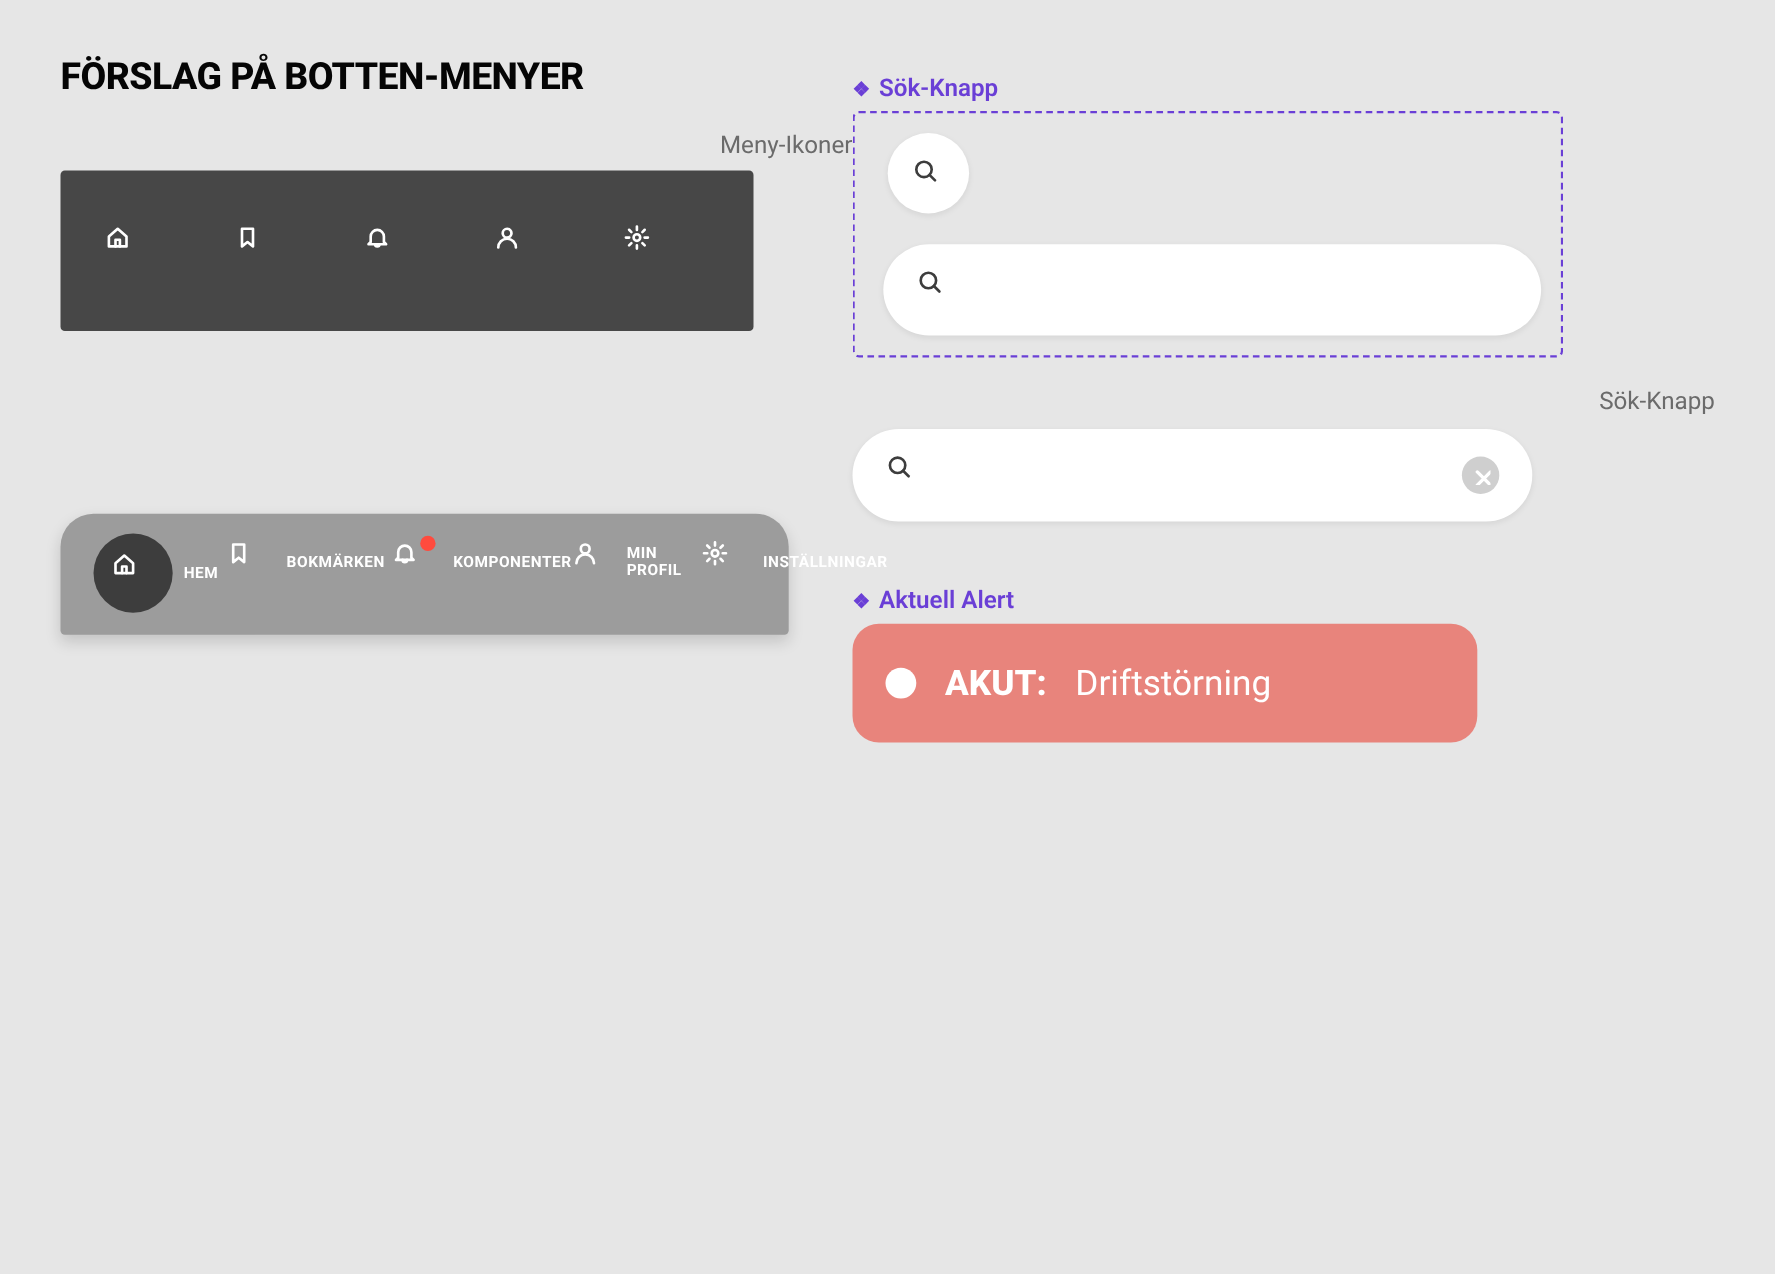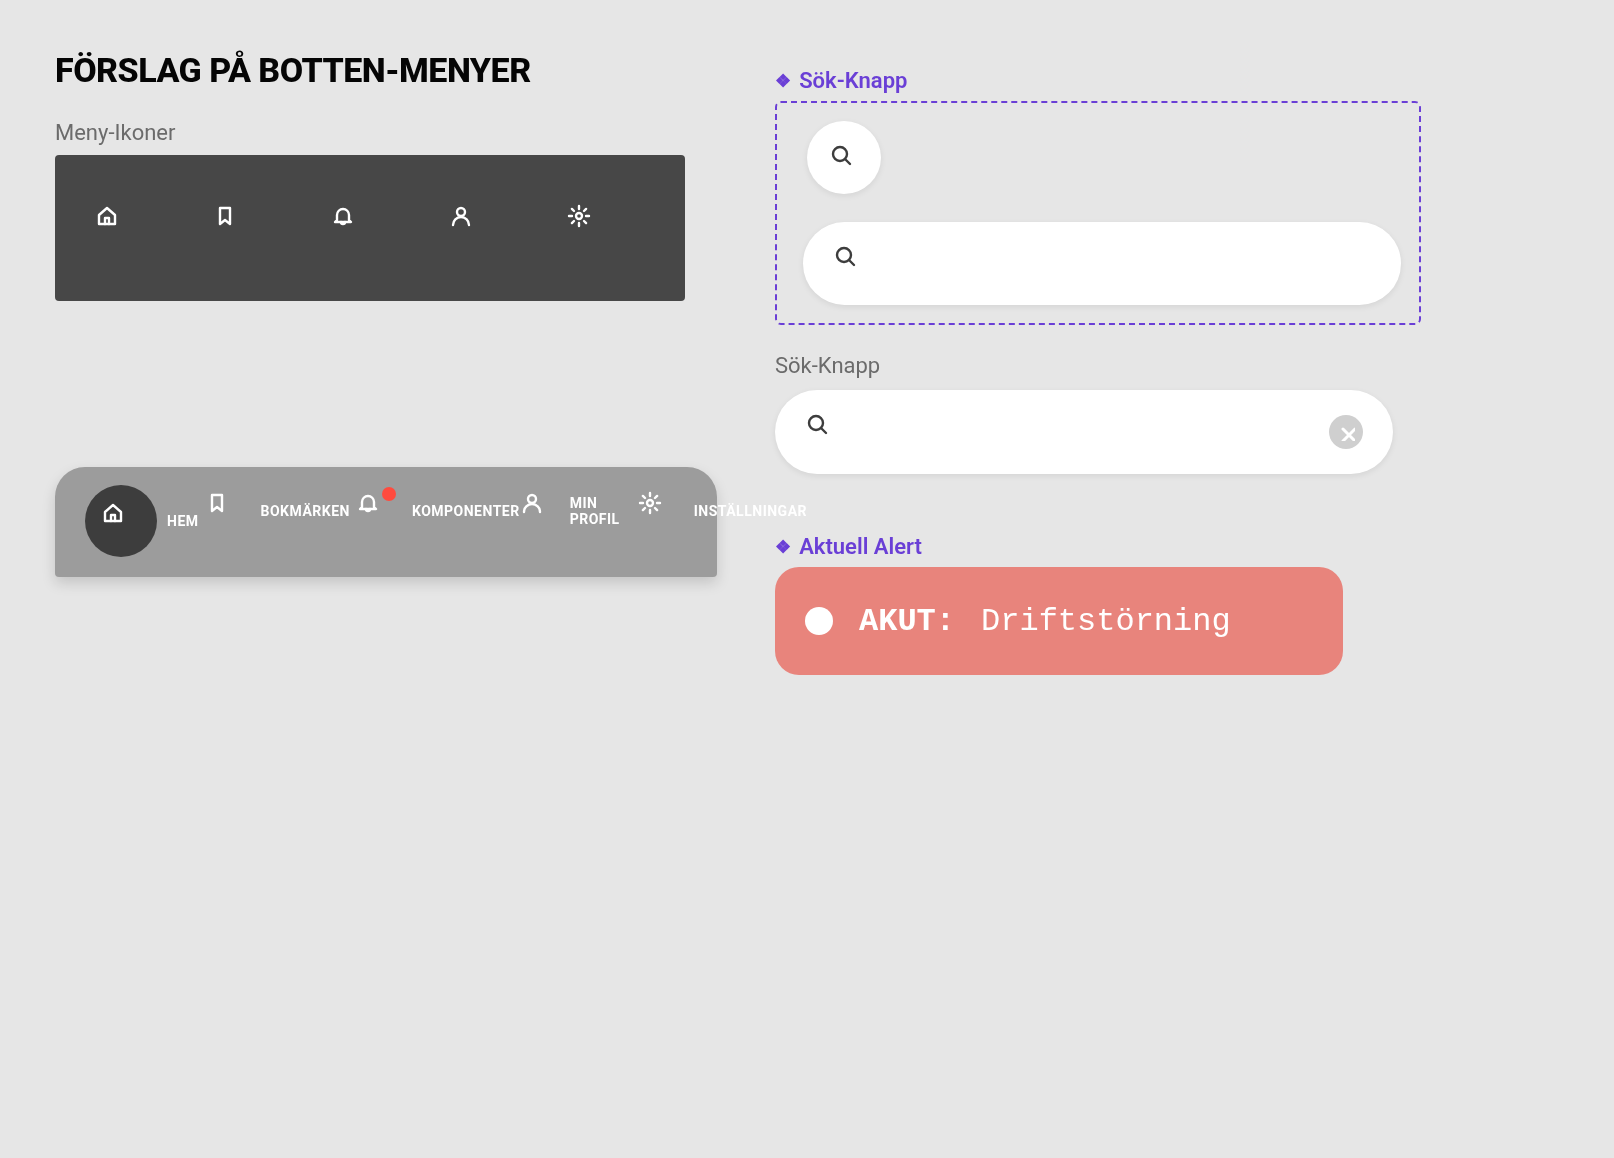--- a/index.html
+++ b/index.html
@@ -23,20 +23,21 @@
     font-weight: 800;
     letter-spacing: -0.5px;
     margin: 0 0 30px 0;
     color: #050505;
   }
 
   .sub-label {
     font-size: 22px;
     color: #6b6b6b;
     margin: 9px 0 10px 0;
+    text-align: right;
   }
 
   .comp-label {
     font-size: 22px;
     font-weight: 600;
     color: #6a3fd6;
     margin: 18px 0 8px 0;
     display: flex;
     align-items: center;
     gap: 8px;
@@ -166,21 +167,20 @@
     border-radius: 24px;
     height: 108px;
     width: 568px;
     display: flex;
     align-items: center;
     padding: 0 30px;
     gap: 26px;
     color: #fff;
     font-size: 32px;
     margin-top: 8px;
-    font-family: Liberation Mono, monospace;
   }
   .alert-dot {
     width: 28px;
     height: 28px;
     background: #fff;
     border-radius: 50%;
   }
   .alert-strong { font-weight: 800; }
   .alert-msg { font-weight: 400; }
 

